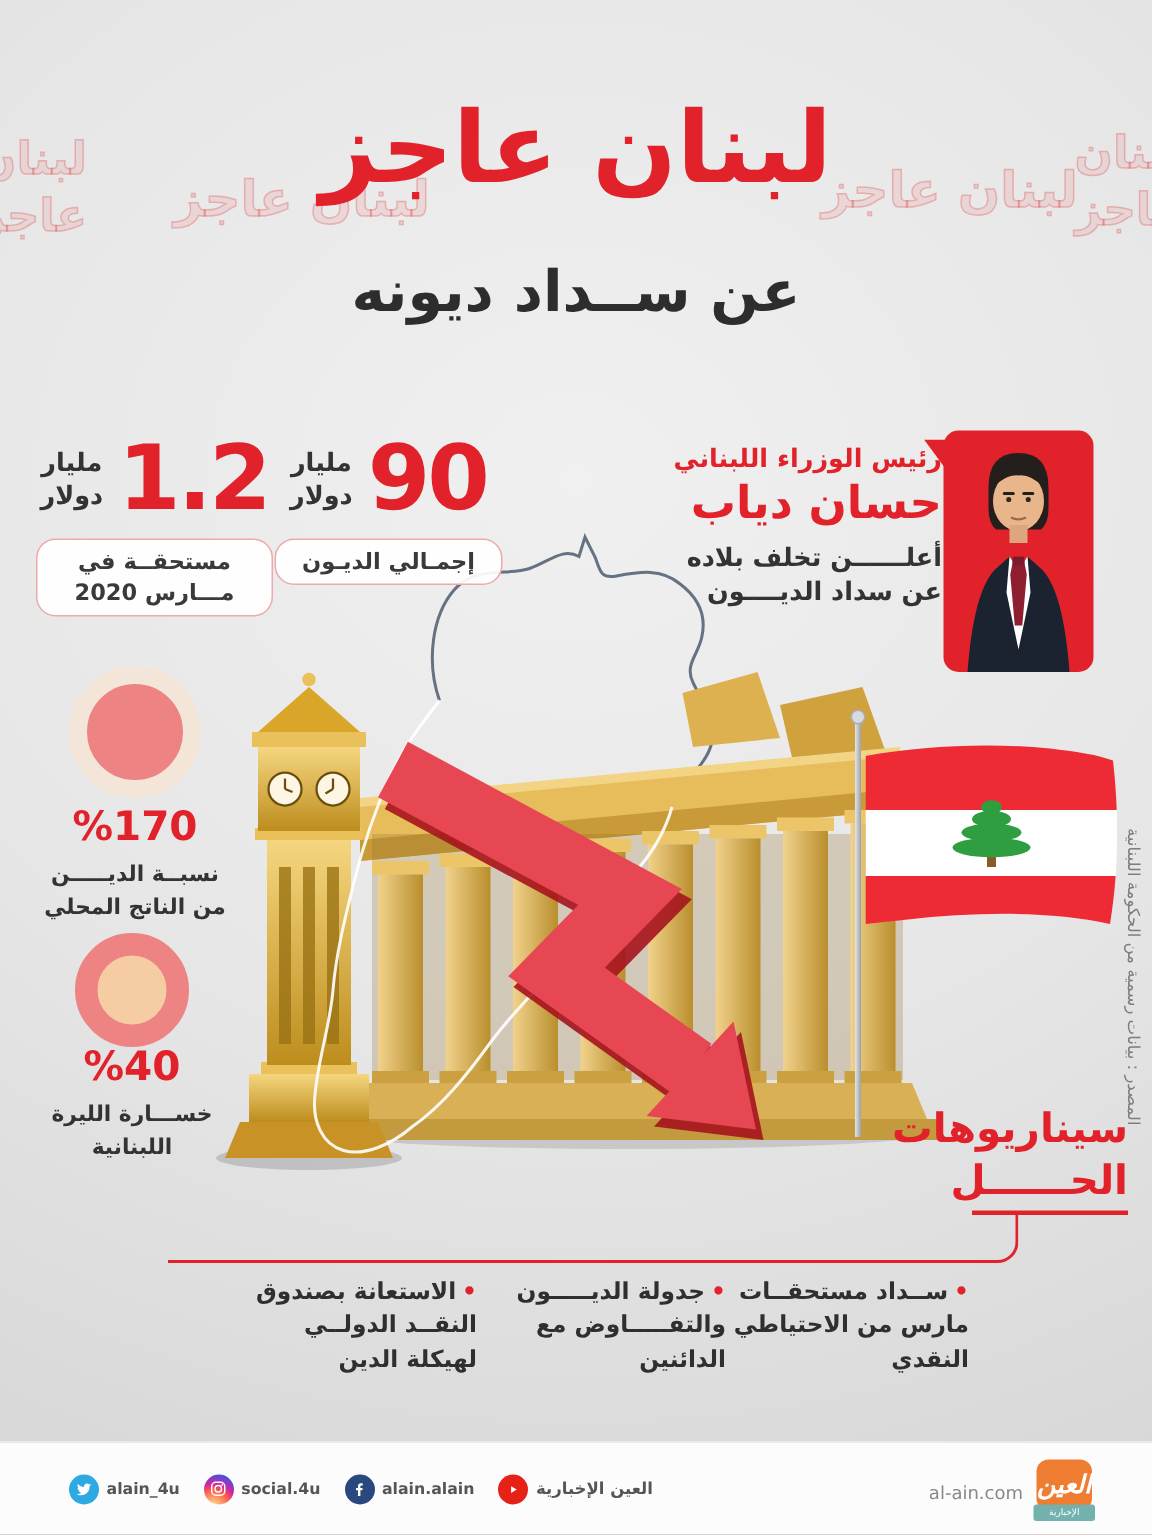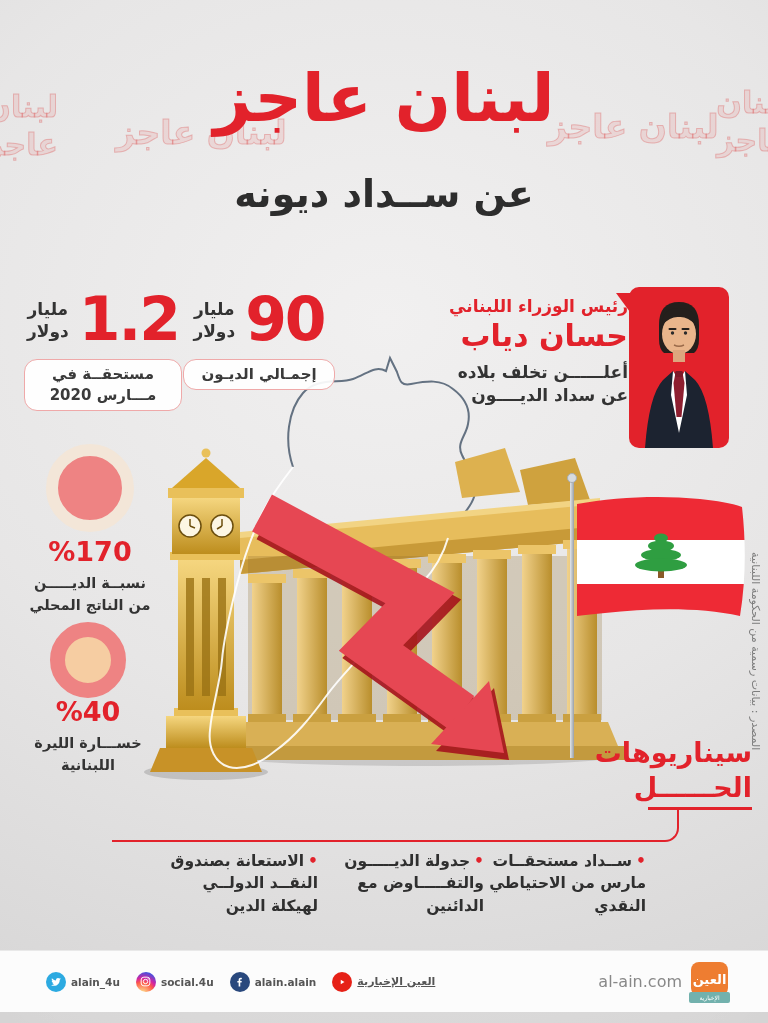--- a/index.html
+++ b/index.html
@@ -65,35 +65,35 @@
   .scen-item .bullet{color:#e2222b;margin-left:4px;}
   .si1{right:122px;}
   .si2{right:284px;}
   .si3{right:450px;}
   
   .source{position:absolute;z-index:2;right:6px;top:552px;writing-mode:vertical-rl;
     color:#7d7d7d;font-size:11px;letter-spacing:.4px;direction:rtl;}
   
   .illus{position:absolute;left:0;top:0;width:768px;height:1023px;z-index:1;}
   
-  .footer{position:absolute;z-index:6;left:0;bottom:11px;width:768px;height:61px;background:#fcfcfc;
+  .footer{position:absolute;z-index:6;left:0;bottom:0;width:768px;height:61px;background:#fcfcfc;
     border-top:1px solid #e9e9e9;display:flex;align-items:center;}
   .social{display:flex;align-items:center;margin-left:46px;column-gap:9px;}
   .soc{display:flex;align-items:center;column-gap:5px;margin-right:7px;cursor:pointer;}
   .icon-circle{width:20px;height:20px;border-radius:50%;display:flex;align-items:center;justify-content:center;flex:0 0 auto;}
   .ic-tw{background:#2caae1;}
   .ic-ig{background:radial-gradient(circle at 30% 110%,#fdf497 0%,#fd5949 45%,#d6249f 60%,#285AEB 90%);}
   .ic-fb{background:#29487d;}
   .ic-yt{background:#e62117;}
   .handle{font-size:10.5px;color:#555;font-weight:bold;}
-  .handle-ar{font-size:11px;color:#555;font-weight:bold;direction:rtl;text-decoration:underline;}
-  .site{position:absolute;right:86px;bottom:21px;font-size:16px;color:#888;}
+  .handle-ar{font-size:11px;color:#555;font-weight:bold;direction:rtl;}
+  .site{position:absolute;right:86px;bottom:21px;font-size:12px;color:#888;}
   .brand-logo{position:absolute;right:40px;bottom:9px;width:37px;height:41px;cursor:pointer;}
   .logo-orange{position:absolute;left:0;right:0;top:0;bottom:7px;background:#ee7d31;border-radius:8px;
-    color:#fff;font-weight:bold;font-size:13px;display:flex;align-items:center;justify-content:center;direction:rtl;}
+    color:#fff;font-weight:bold;font-size:17px;display:flex;align-items:center;justify-content:center;direction:rtl;font-style:italic;}
   .logo-teal{position:absolute;left:-2px;right:-2px;bottom:0;height:11px;background:#72b1ad;border-radius:2px;
     color:#fff;font-size:6px;line-height:11px;text-align:center;direction:rtl;}
 </style>
 </head>
 <body>
 
 <div class="page">
 
   <div class="wm wm1 stack">لبنان عاجز</div>
   <div class="wm wm2">لبنان عاجز</div>

